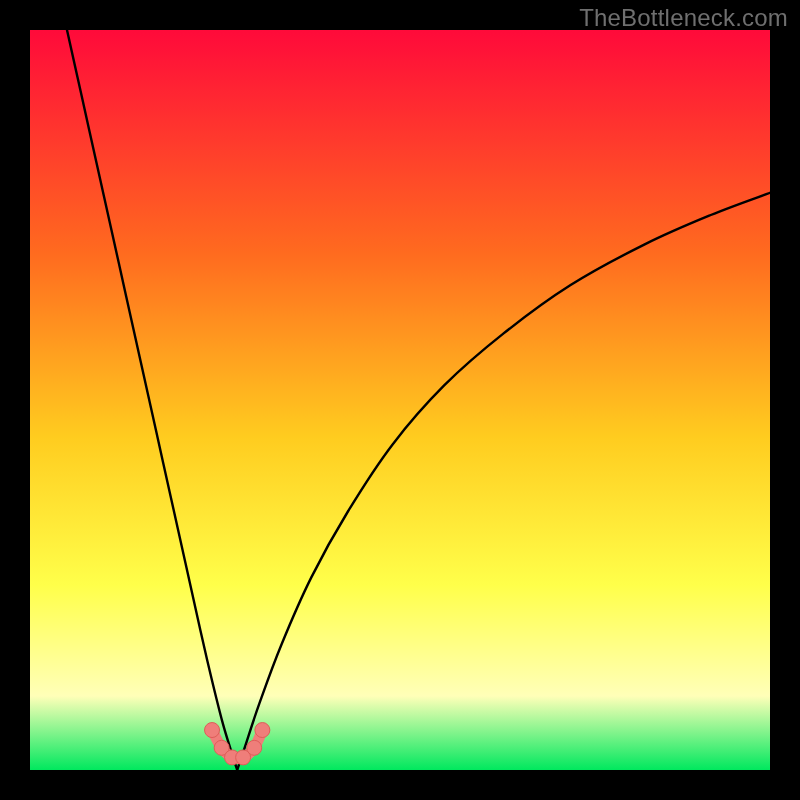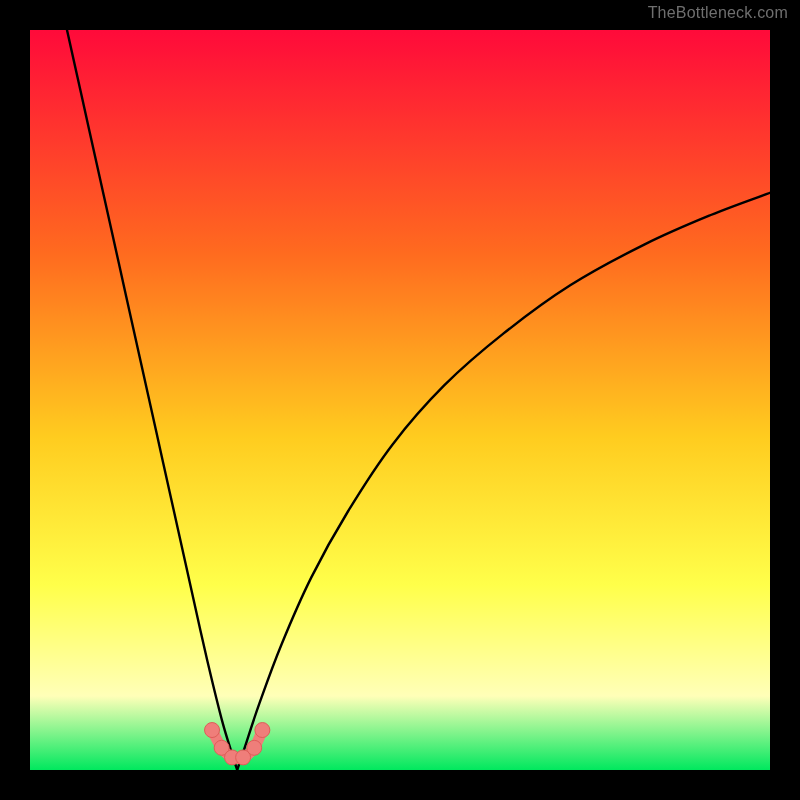--- a/index.html
+++ b/index.html
@@ -15,21 +15,21 @@
     position: relative;
     width: 800px;
     height: 800px;
     background: #000;
   }
   .watermark {
     position: absolute;
     top: 4px;
     right: 12px;
     color: #6f6f6f;
-    font-size: 16px;
+    font-size: 24px;
     letter-spacing: 0.2px;
     font-weight: 400;
     z-index: 10;
   }
   .plot {
     position: absolute;
     left: 30px;
     top: 30px;
     width: 740px;
     height: 740px;

